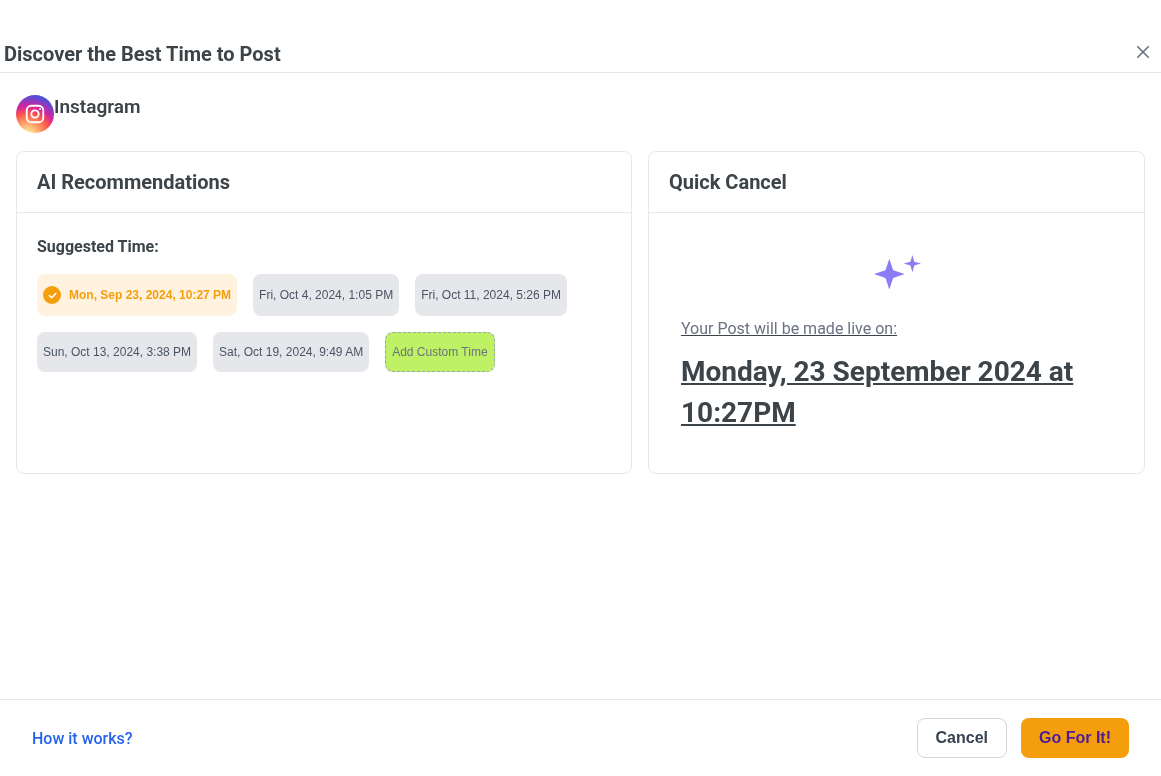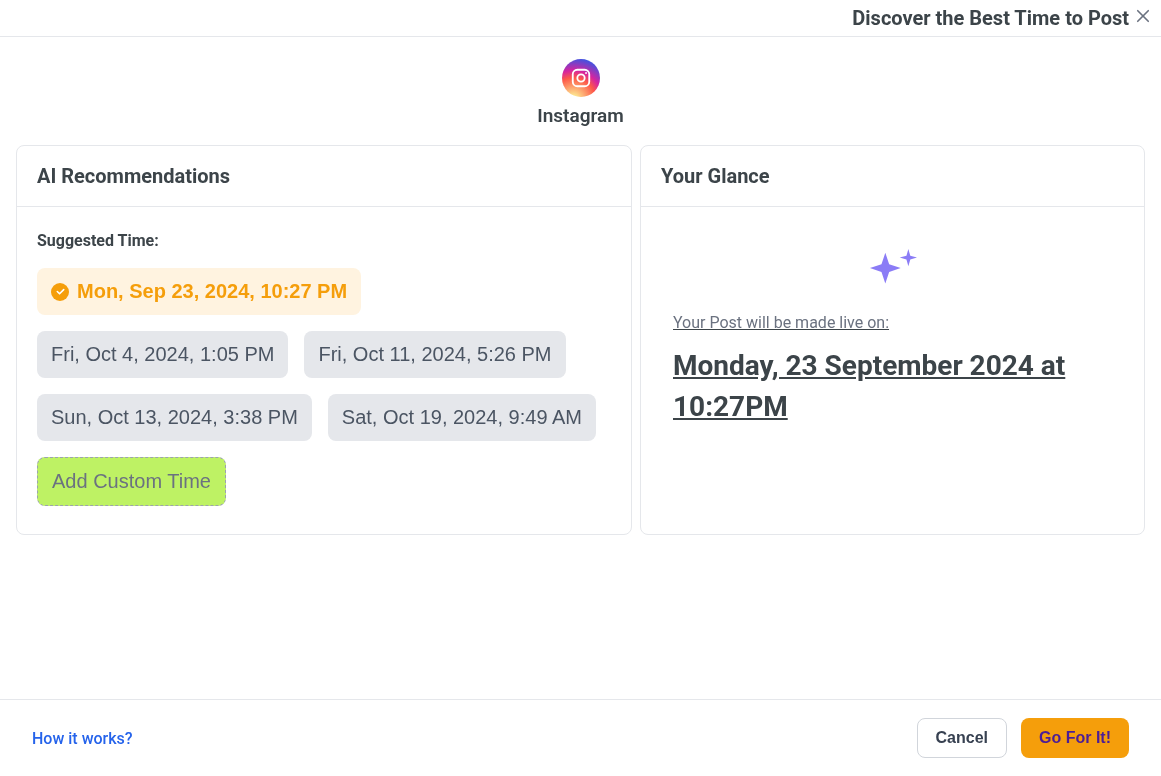--- a/index.html
+++ b/index.html
@@ -13,64 +13,63 @@
       color: #3c4449;
       width: 1161px;
       height: 776px;
       overflow: hidden;
       display: flex;
       flex-direction: column;
     }
     .header {
       display: flex;
       align-items: center;
-      justify-content: flex-end;
+      justify-content: space-between;
       padding: 4px;
       border-bottom: 1px solid #e5e7eb;
+      margin-top: 36px;
     }
     .header-title {
       font-size: 20px;
       font-weight: 700;
       color: #3c4449;
     }
     .close-btn {
       width: 28px;
       height: 28px;
       display: flex;
       align-items: center;
       justify-content: center;
       cursor: pointer;
       color: #6b7280;
     }
     .close-btn svg { width: 18px; height: 18px; }
     .platform-row {
       display: flex;
-      align-items: center;
-      gap: 7px;
+      gap: 0;
       padding: 22px 16px 18px 16px;
-      flex-direction: column;
     }
     .ig-icon {
       width: 38px;
       height: 38px;
       border-radius: 50%;
       background: radial-gradient(circle at 30% 107%, #fdf497 0%, #fdf497 5%, #fd5949 45%, #d6249f 60%, #285AEB 90%);
       display: flex;
       align-items: center;
       justify-content: center;
     }
     .ig-icon svg { width: 22px; height: 22px; }
     .platform-label {
       font-size: 19px;
       font-weight: 600;
       color: #3c4449;
     }
     .content {
       display: flex;
-      gap: 8px;
+      gap: 16px;
       padding: 0 16px;
     }
     .card {
       background: #fff;
       border: 1px solid #e5e7eb;
       border-radius: 8px;
       overflow: hidden;
     }
     .card-left { flex: 0 0 616px; }
     .card-right { flex: 1; }
@@ -92,25 +91,25 @@
     }
     .chips {
       display: flex;
       flex-wrap: wrap;
       gap: 16px;
     }
     .chip {
       display: inline-flex;
       align-items: center;
       gap: 8px;
-      padding: 12px 14px;
+      padding: 12px 6px;
       border-radius: 8px;
       background: #e5e7eb;
       color: #4b5563;
-      font-size: 20px;
+      font-size: 12px;
       font-weight: 500;
       cursor: pointer;
       border: none;
     }
     .chip.selected {
       background: #fff3e0;
       color: #f59e0b;
       font-weight: 600;
     }
     .chip.custom {
@@ -241,21 +240,21 @@
           <span>Sat, Oct 19, 2024, 9:49 AM</span>
         </button>
         <button class="chip custom">
           <span>Add Custom Time</span>
         </button>
       </div>
     </div>
   </div>
 
   <div class="card card-right">
-    <div class="card-header">Your Glance</div>
+    <div class="card-header">Quick Cancel</div>
     <div class="glance-body">
       <div class="sparkle-wrap">
         <svg viewBox="0 0 60 50" fill="#8b7cf6">
           <path d="M22 38 L26 26 L38 22 L26 18 L22 6 L18 18 L6 22 L18 26 Z"></path>
           <path d="M46 20 L48 13 L55 11 L48 9 L46 2 L44 9 L37 11 L44 13 Z"></path>
         </svg>
       </div>
       <div class="glance-sub">Your Post will be made live on:</div>
       <div class="glance-main">Monday, 23 September 2024 at 10:27PM</div>
     </div>

